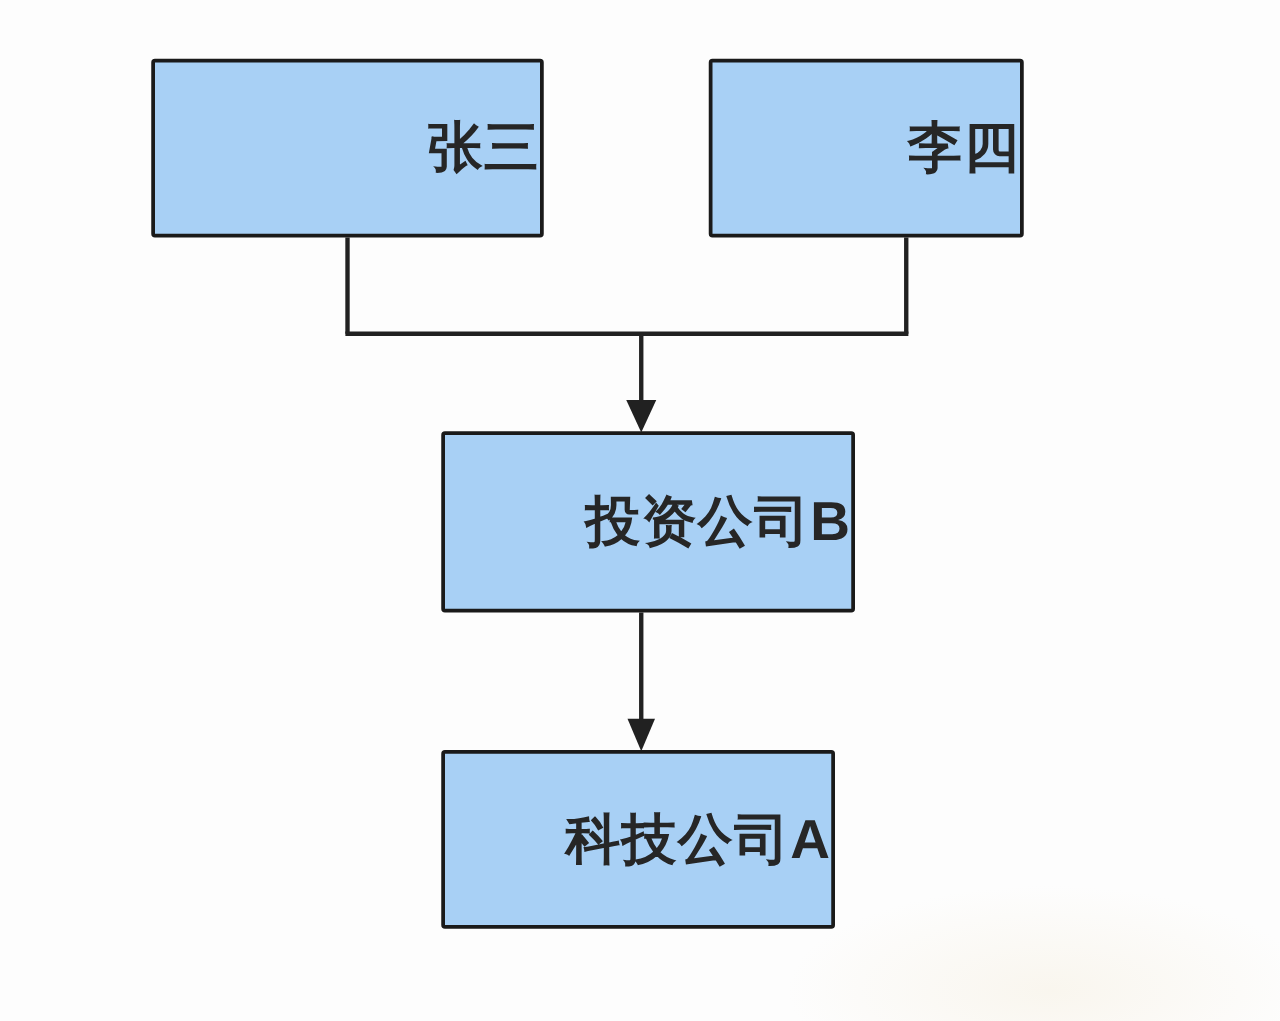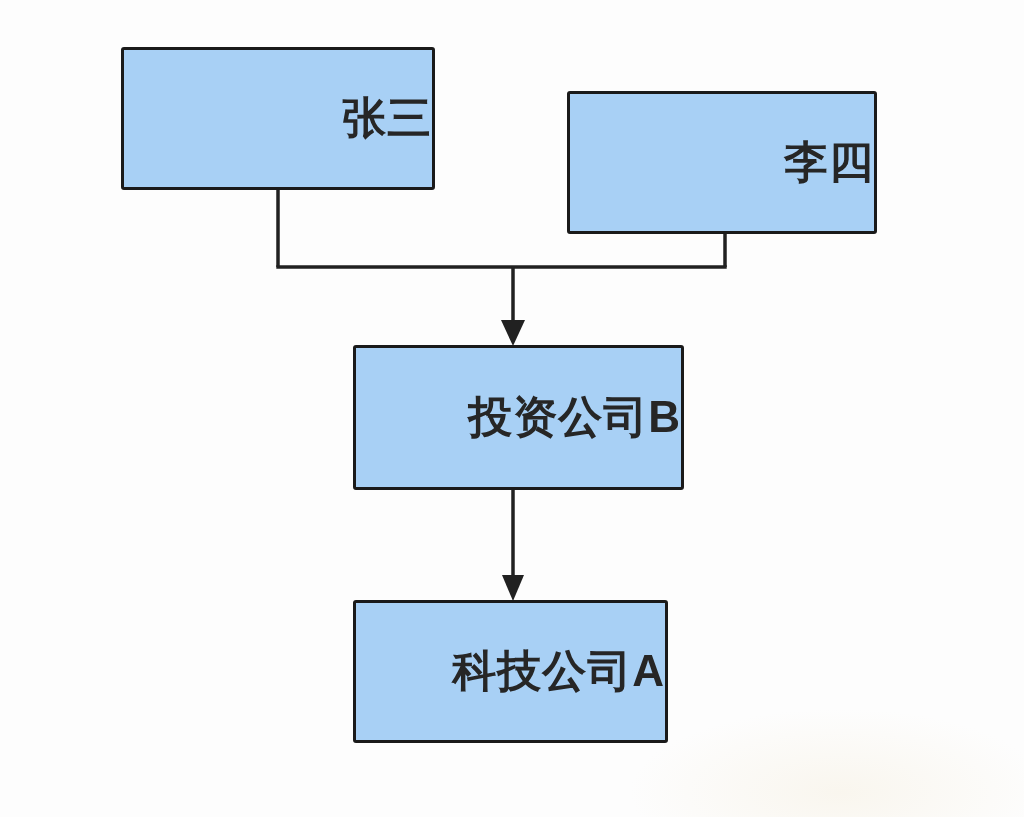--- a/index.html
+++ b/index.html
@@ -32,21 +32,21 @@
     justify-content: flex-end;
   }
   .node-label {
     font-size: 44px;
     font-weight: bold;
     color: var(--text);
     letter-spacing: 1px;
     white-space: nowrap;
   }
   #node-zhangsan   { left: 121px; top: 47px;  width: 314px; height: 143px; }
-  #node-lisi       { left: 567px; top: 47px;  width: 310px; height: 143px; margin-top: 44px; }
+  #node-lisi       { left: 567px; top: 47px;  width: 252px; height: 143px; }
   #node-investment { left: 353px; top: 345px; width: 331px; height: 145px; }
   #node-tech       { left: 353px; top: 600px; width: 315px; height: 143px; }
   .connector-layer {
     position: absolute;
     left: 0; top: 0;
     width: 1024px; height: 817px;
     pointer-events: none;
   }
   .connector-layer path, .connector-layer line {
     stroke: var(--connector);

